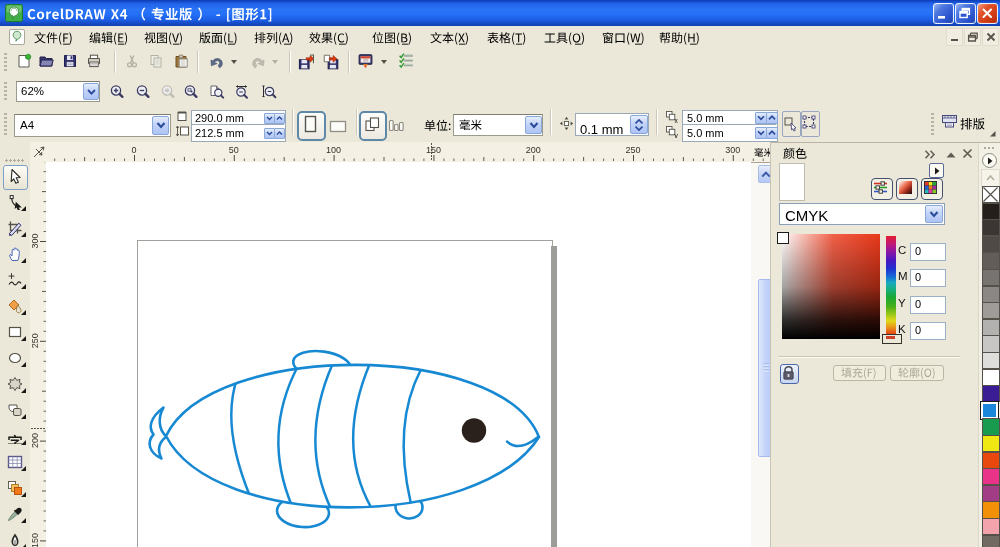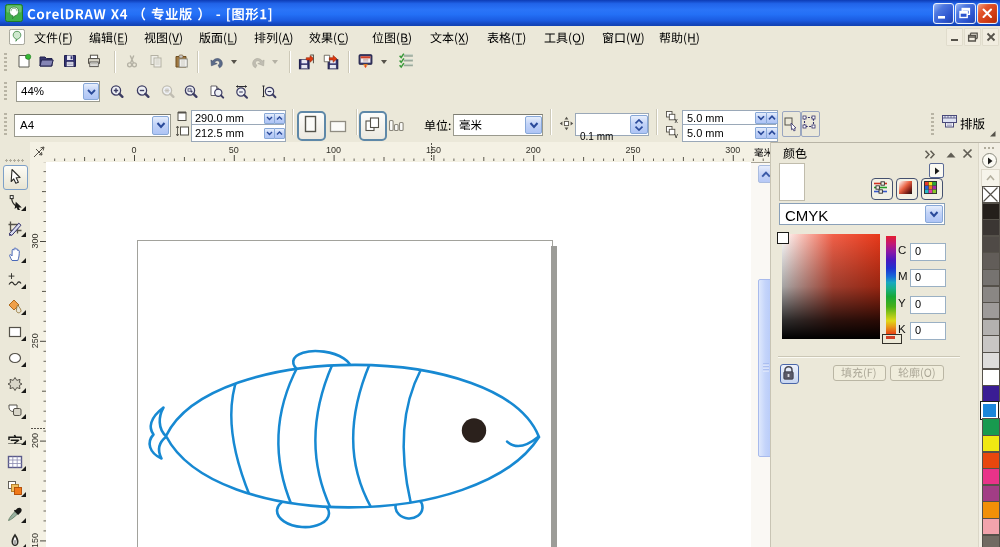--- a/index.html
+++ b/index.html
@@ -190,21 +190,21 @@
       <path d="M1 1 L4 5 L7 1 Z" fill="#55524a"></path>
     </svg>
     <svg class="a" style="left:398px;top:52px" width="17" height="17" viewBox="0 0 16 16">
       <path d="M5.5 3.5 H14 M5.5 8 H14 M5.5 12.5 H14" stroke="#9aa89a" stroke-width="1.8"></path>
       <path d="M5.5 2.5 H14 M5.5 7 H14 M5.5 11.5 H14" stroke="#c8d4c8" stroke-width="1"></path>
       <path d="M1.5 3.5 L3 5.2 L5.5 1.5 M1.5 8 L3 9.7 L5.5 6 M1.5 12.5 L3 14.2 L5.5 10.5" stroke="#3a9a3a" stroke-width="1.4" fill="none"></path>
     </svg>
     <div class="a" style="left:0;top:76px;width:1000px;height:28px;background:#ebe8d9;border-bottom:1px solid #d5d1c1"></div>
     <div class="handle" style="left:4px;top:81px;height:20px"></div>
     <div class="combo" style="left:16px;top:81px;width:82px;height:19px"></div>
-    <div class="a" style="left:21px;top:85px;font-size:11.5px;color:#000">44%</div>
+    <div class="a" style="left:21px;top:85px;font-size:11.5px;color:#000">62%</div>
     <div class="dropbtn" style="left:83px;top:83px;width:14px;height:15px">
       <svg width="9" height="6" viewBox="0 0 9 6">
         <path d="M1 1 L4.5 4.6 L8 1" stroke="#2a4a9a" stroke-width="1.8" fill="none"></path>
       </svg>
     </div>
     <svg class="a" style="left:109px;top:84px" width="16" height="16" viewBox="0 0 16 16">
       <circle cx="7" cy="6.5" r="4.6" fill="#eef0f4" stroke="#3c3c62" stroke-width="1.3"></circle>
       <path d="M10.4 9.8 L13.4 12.8" stroke="#3c3c62" stroke-width="2.4" stroke-linecap="round"></path>
       <path d="M4.8 6.5 H9.2 M7 4.3 V8.7" stroke="#3c3c62" stroke-width="1.4"></path>
     </svg>
@@ -317,21 +317,21 @@
       <svg width="10" height="7" viewBox="0 0 10 7">
         <path d="M1.5 1 L5 5 L8.5 1" stroke="#2a4a9a" stroke-width="2" fill="none"></path>
       </svg>
     </div>
     <div class="sep" style="left:550px;top:109px;height:26px"></div>
     <svg class="a" style="left:559px;top:116px" width="15" height="15" viewBox="0 0 15 15">
       <rect x="5.4" y="5.4" width="4.2" height="4.2" fill="#fff" stroke="#55524a" stroke-width="0.9"></rect>
       <path d="M7.5 0.8 L5.6 3.4 H9.4 Z M7.5 14.2 L5.6 11.6 H9.4 Z M0.8 7.5 L3.4 5.6 V9.4 Z M14.2 7.5 L11.6 5.6 V9.4 Z" fill="#55524a"></path>
     </svg>
     <div class="a" style="left:575px;top:113px;width:72px;height:21px;background:#fff;border:1px solid #9aa8b8"></div>
-    <div class="a" style="left:580px;top:131px;font-size:10px;color:#000">0.1 mm</div>
+    <div class="a" style="left:580px;top:122px;font-size:13px;color:#000">0.1 mm</div>
     <div class="spin" style="left:630px;top:115px;width:16px;height:17px">
       <svg width="10" height="12" viewBox="0 0 10 12">
         <path d="M1.5 4.4 L5 1 L8.5 4.4 M1.5 7.6 L5 11 L8.5 7.6" stroke="#2a4a9a" stroke-width="1.7" fill="none"></path>
       </svg>
     </div>
     <div class="sep" style="left:656px;top:109px;height:26px"></div>
     <svg class="a" style="left:665px;top:110px" width="14" height="13" viewBox="0 0 14 13">
       <rect x="1.5" y="1.5" width="5.5" height="5.5" fill="#fff" stroke="#55524a" stroke-width="0.9"></rect>
       <rect x="4.3" y="4.3" width="5.5" height="5.5" fill="#fff" stroke="#55524a" stroke-width="0.9"></rect>
       <text x="9.5" y="12.5" font-size="6.5" fill="#000" font-family="Liberation Sans">x</text>

